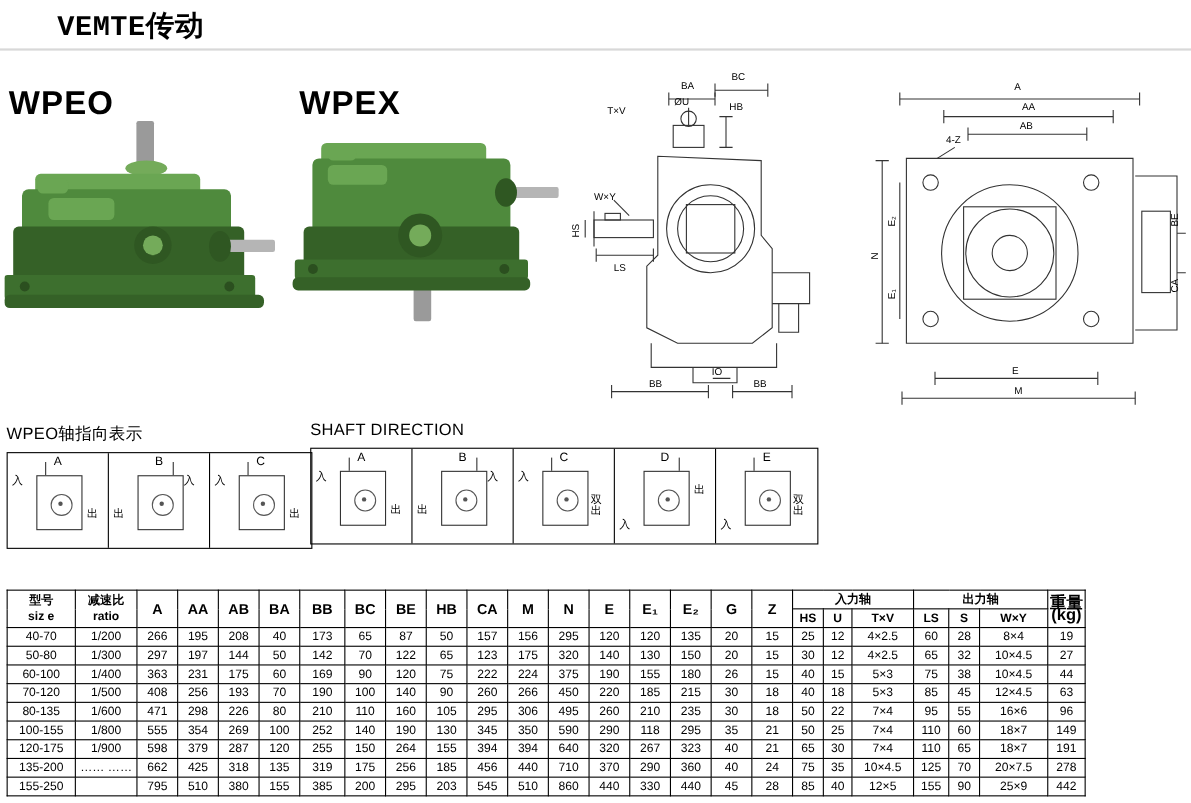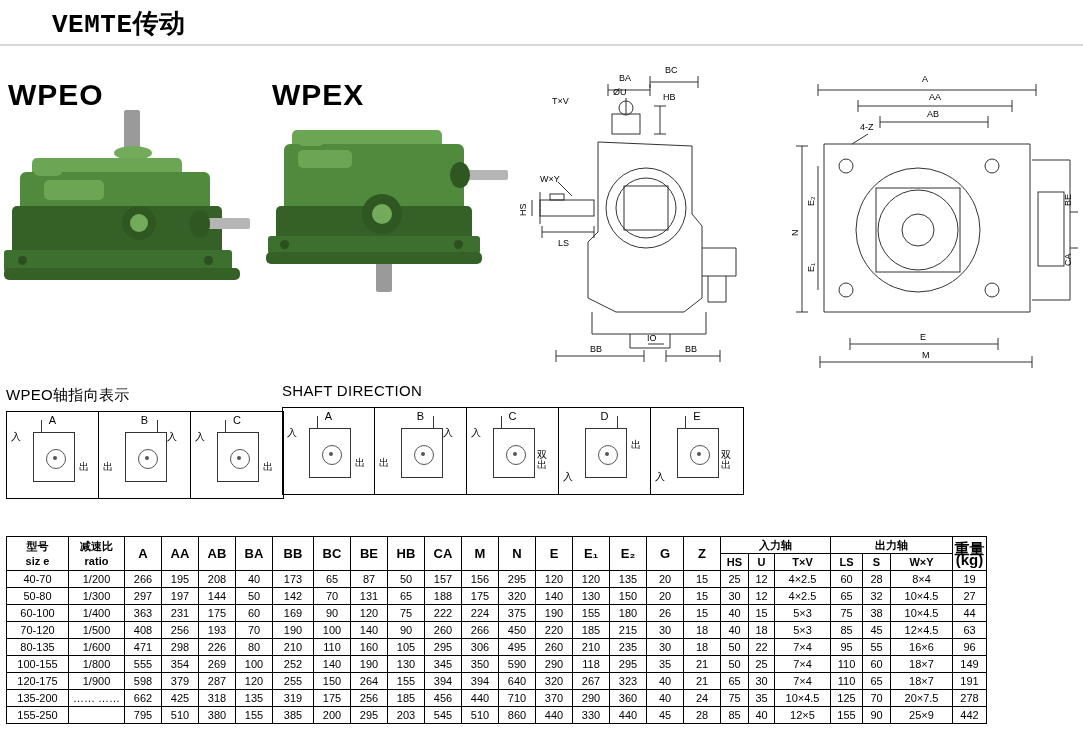--- a/index.html
+++ b/index.html
@@ -463,23 +463,23 @@
         </tr>
         <tr>
           <td class="c-size">50-80</td>
           <td class="c-ratio ratio-cell">1/300</td>
           <td class="c-dim">297</td>
           <td class="c-dim">197</td>
           <td class="c-dim">144</td>
           <td class="c-dim">50</td>
           <td class="c-dim-w">142</td>
           <td class="c-dim">70</td>
-          <td class="c-dim">131</td>
+          <td class="c-dim">122</td>
           <td class="c-dim">65</td>
-          <td class="c-dim">188</td>
+          <td class="c-dim">123</td>
           <td class="c-dim">175</td>
           <td class="c-dim">320</td>
           <td class="c-dim">140</td>
           <td class="c-dim">130</td>
           <td class="c-dim">150</td>
           <td class="c-dim">20</td>
           <td class="c-dim">15</td>
           <td class="c-hs">30</td>
           <td class="c-u">12</td>
           <td class="c-txv">4×2.5</td>

